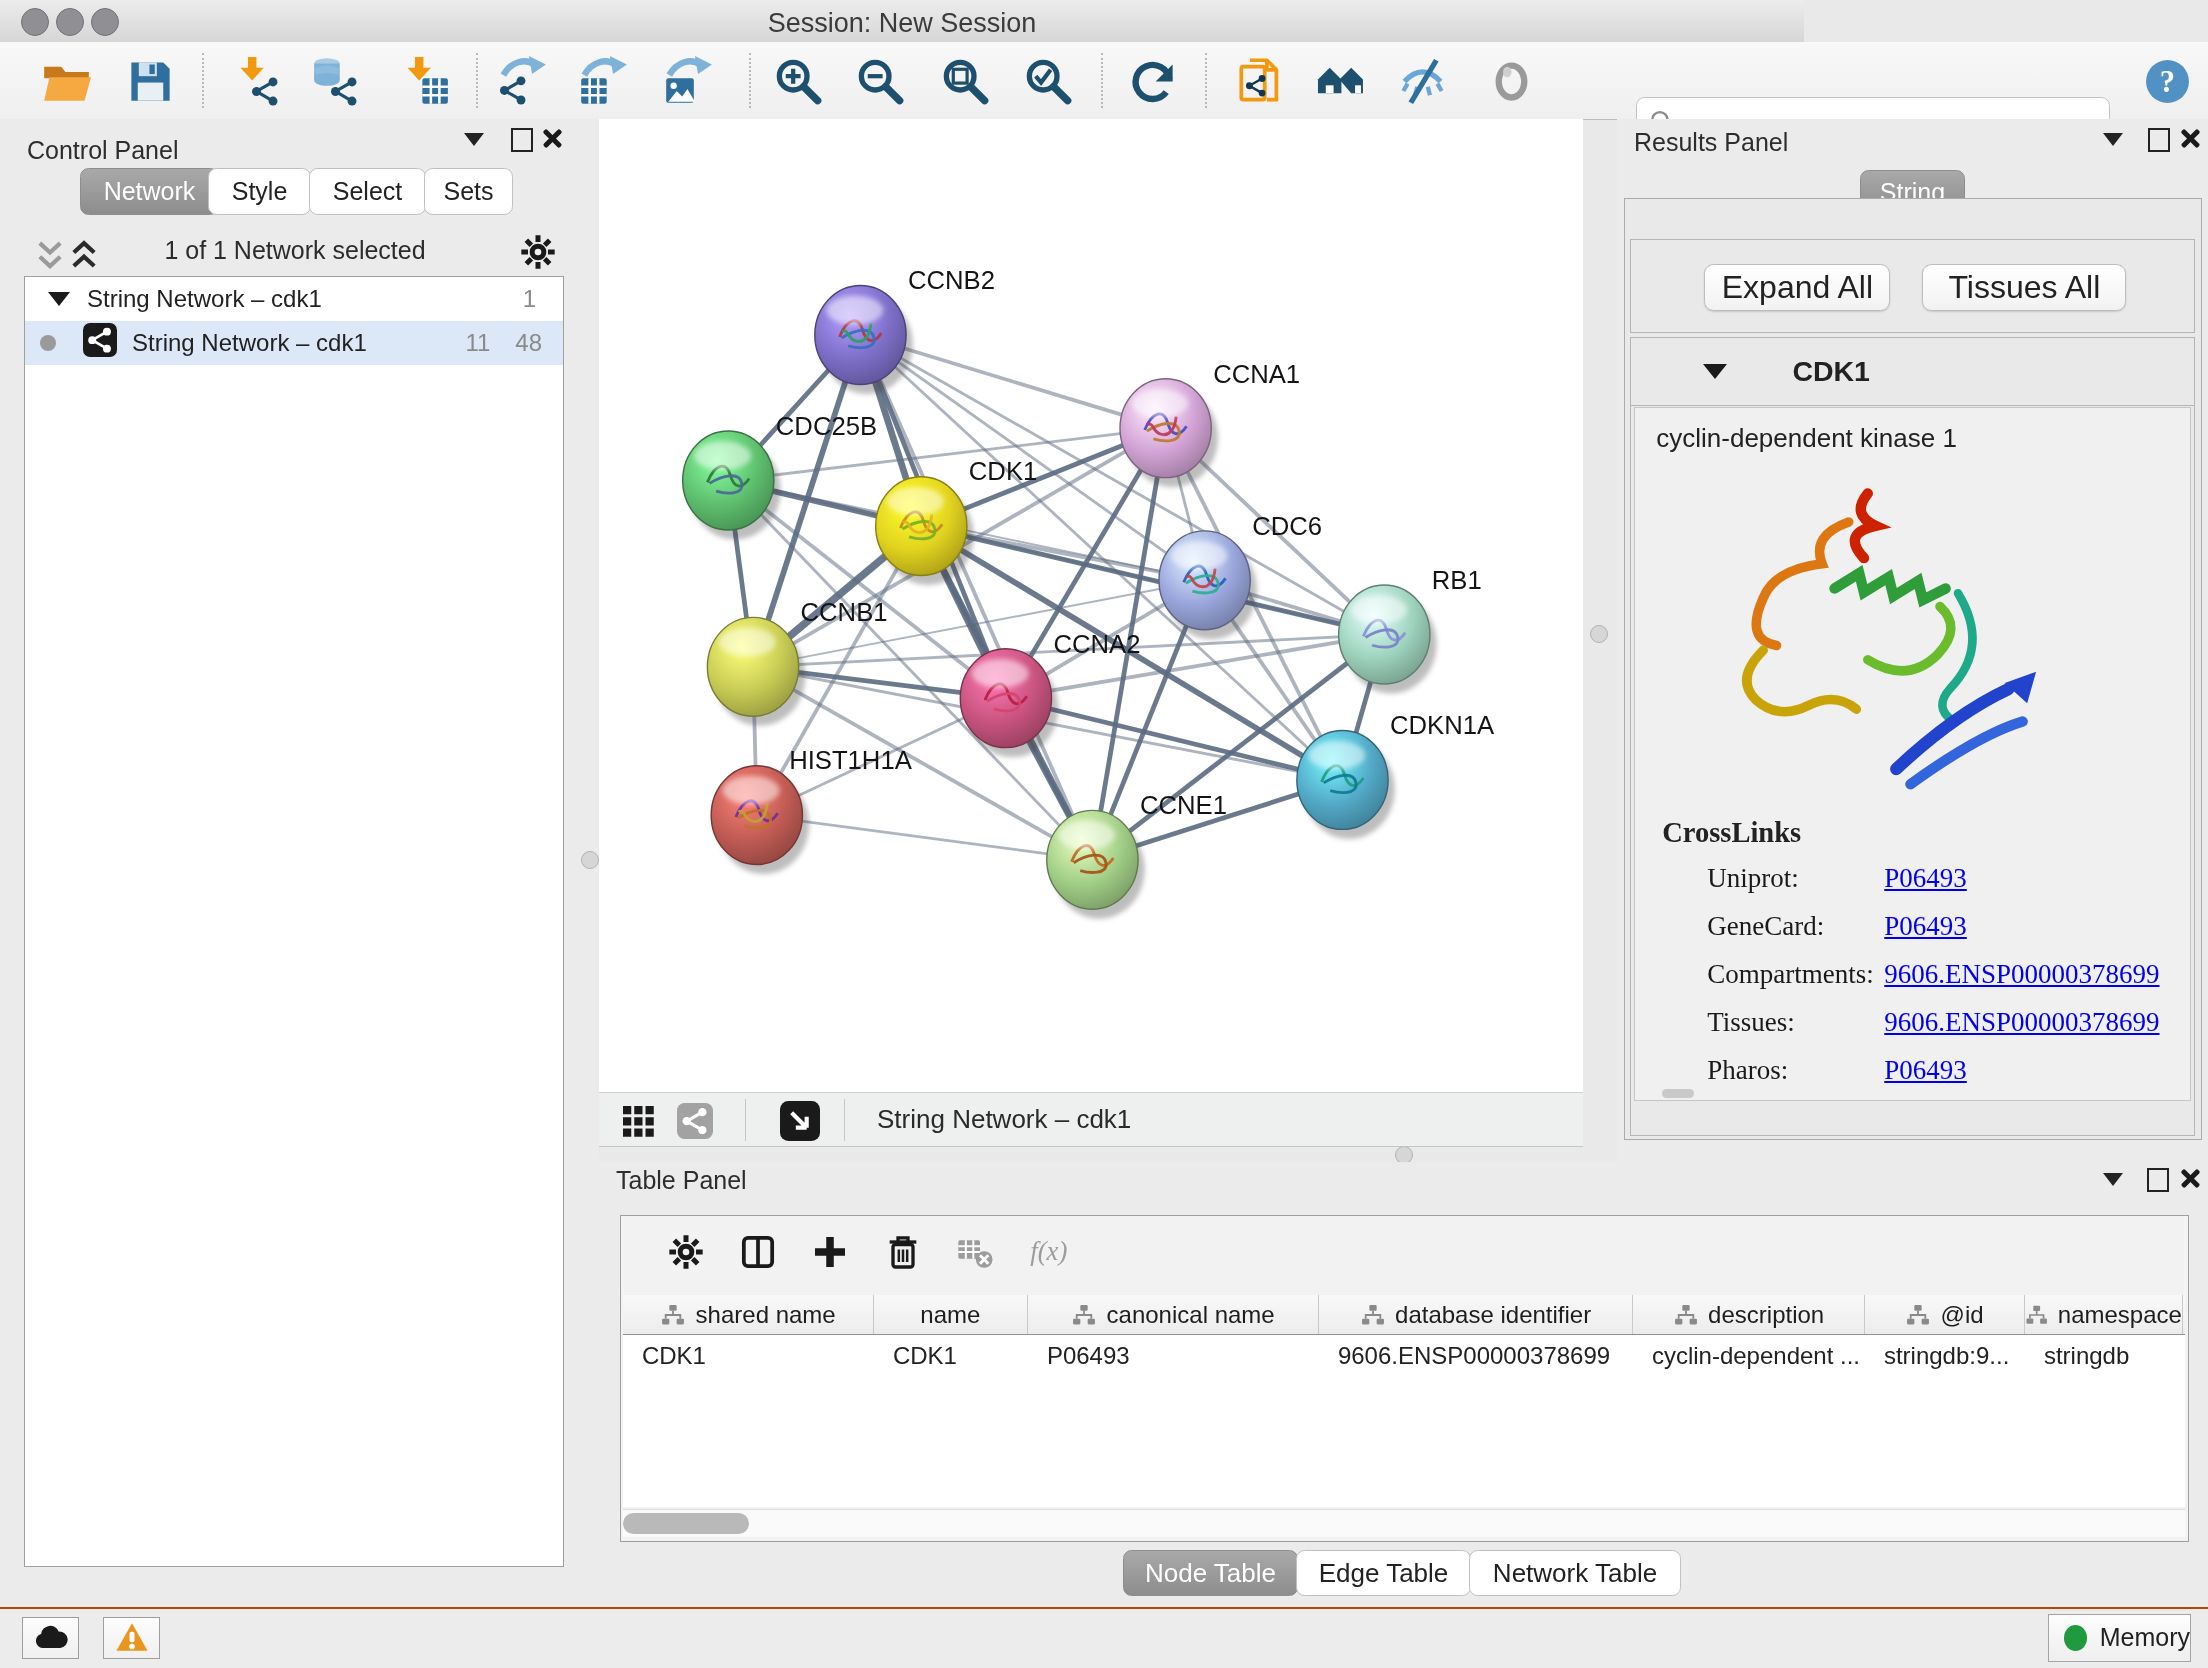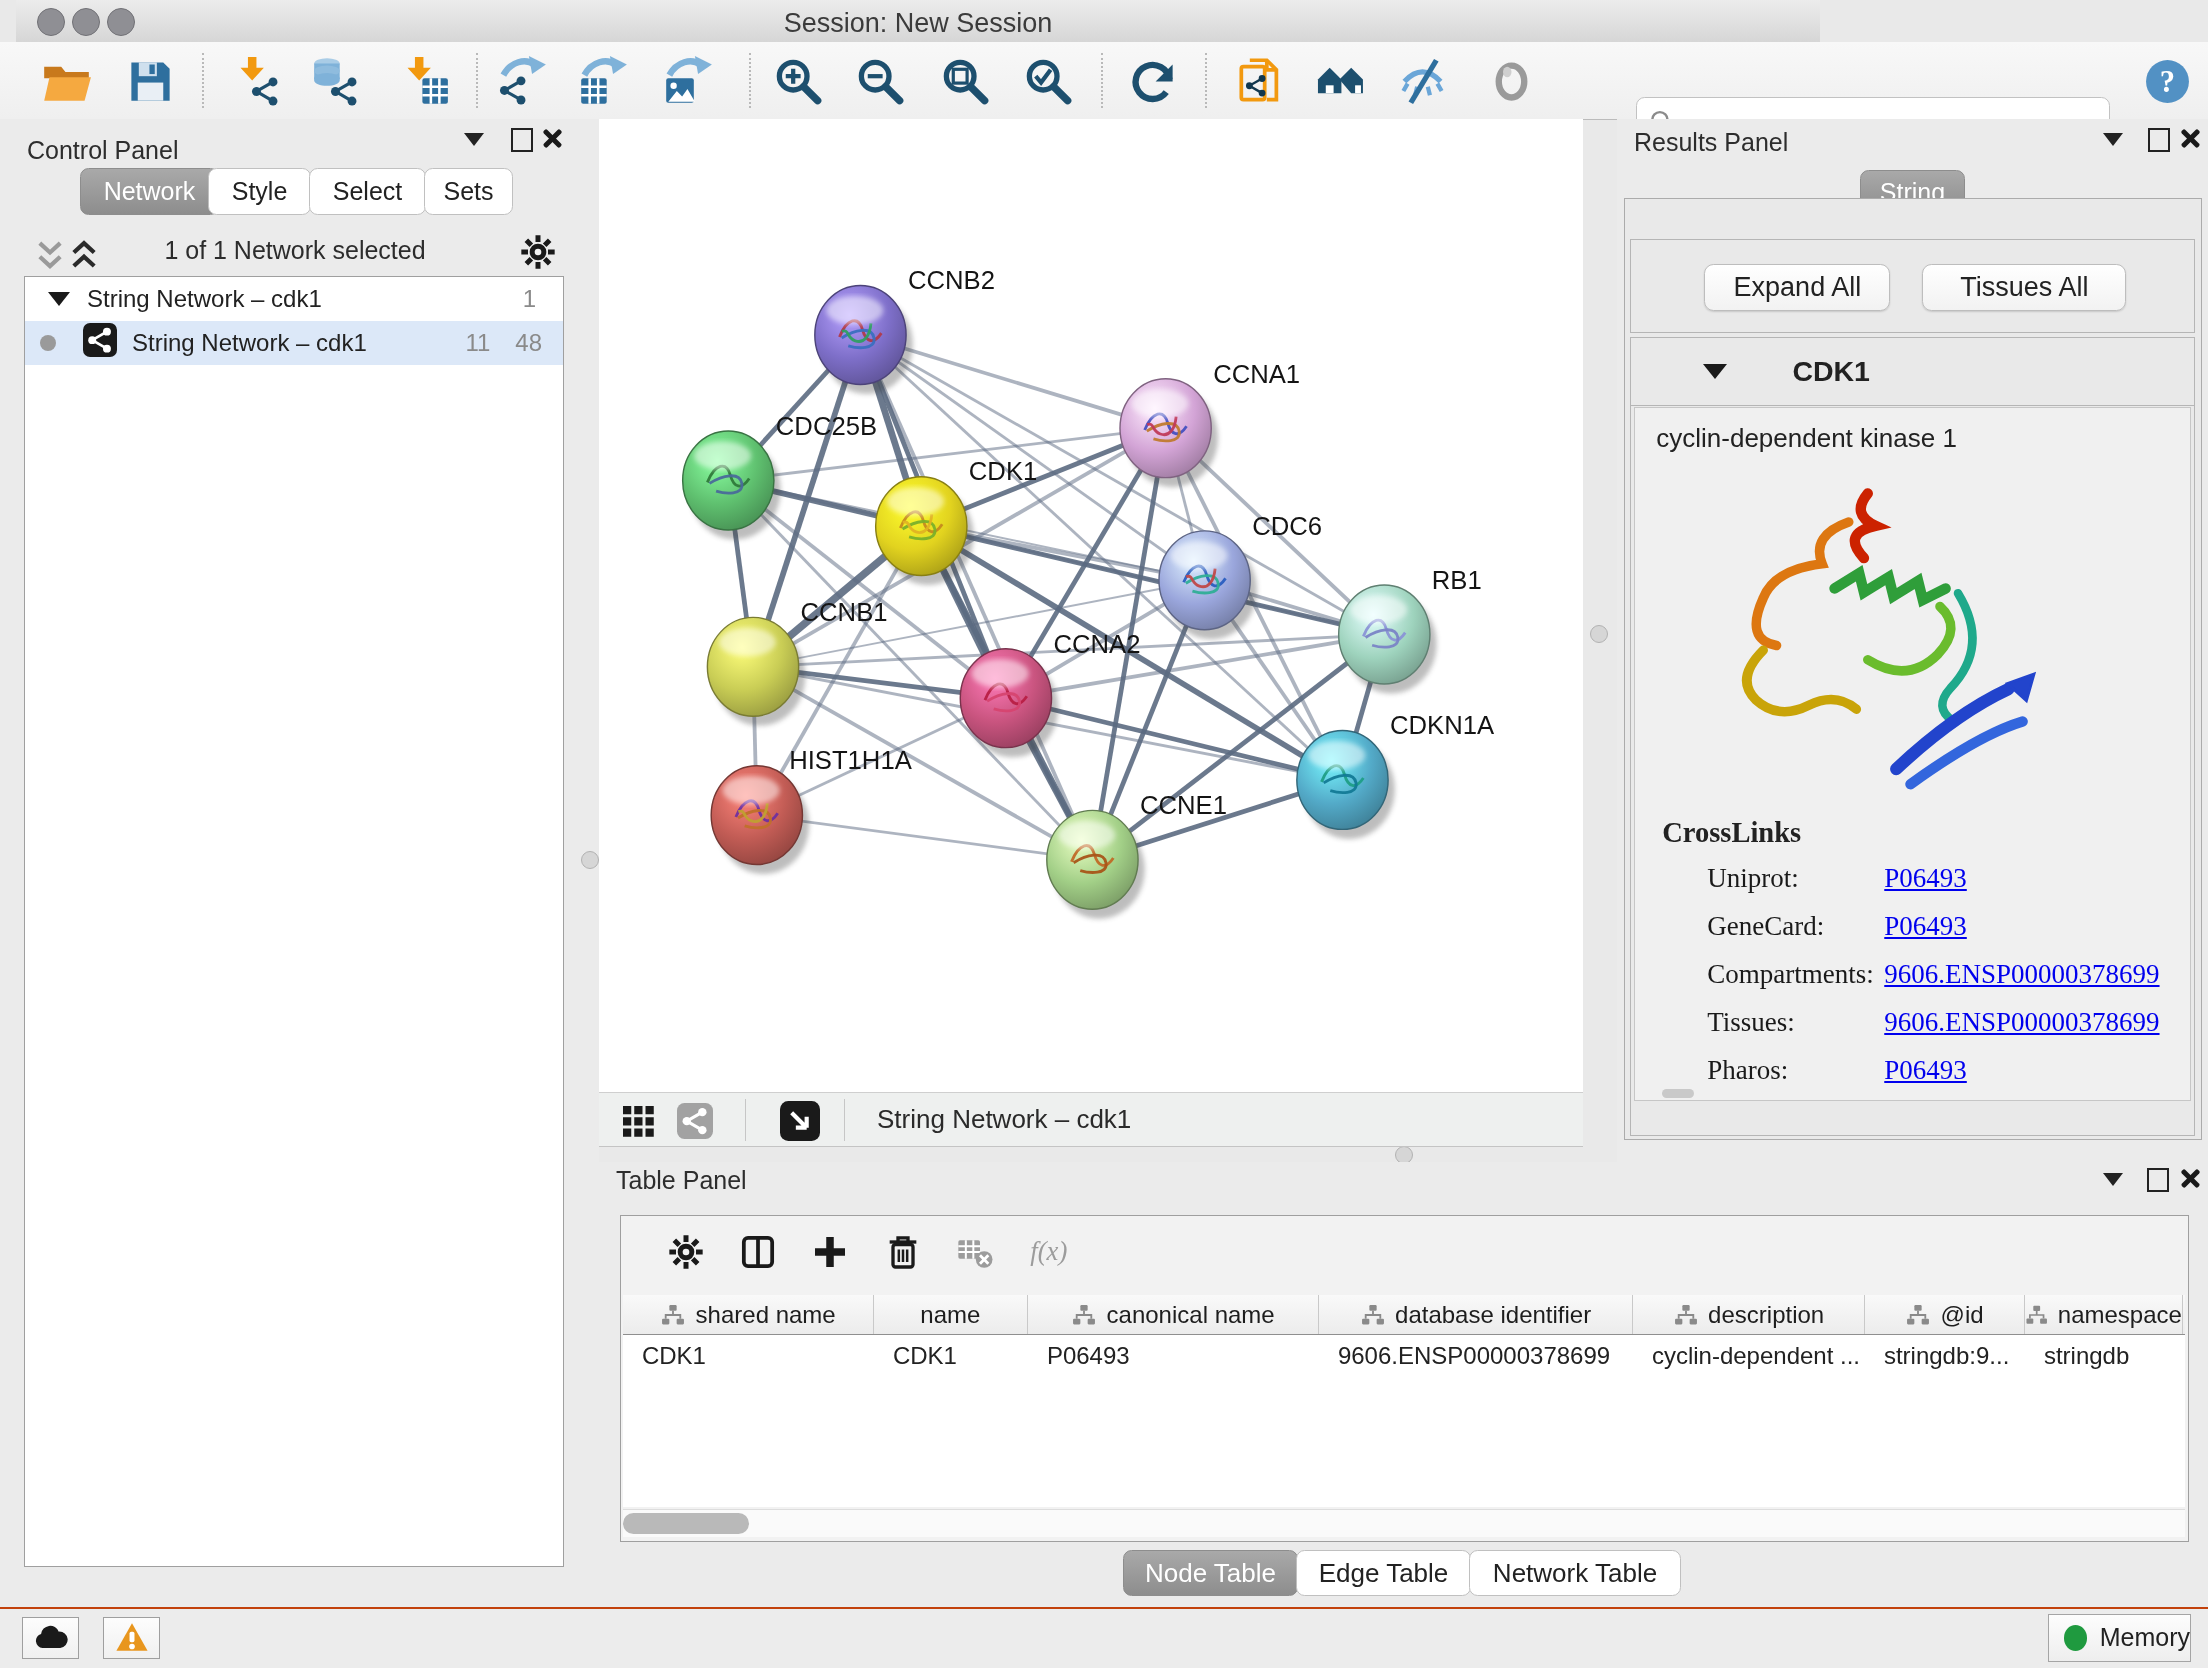--- a/index.html
+++ b/index.html
@@ -1,20 +1,20 @@
 <!DOCTYPE html>
 <html style="font-size:15px"><head>
 <meta charset="utf-8">
 <style>
   html,body{margin:0;padding:0;background:#d8d8d8;}
   #app{position:relative;width:2208px;height:1668px;background:#e9e9e9;overflow:hidden;
        font-family:"Liberation Sans","DejaVu Sans",sans-serif;color:#222;}
   .abs{position:absolute;}
   
-  #titlebar{left:16px;top:0;width:1804px;height:42px;
+  #titlebar{left:0;top:0;width:1804px;height:42px;
     background:linear-gradient(#ececec,#d6d6d6);border-bottom:1px solid #b4b4b4;}
   .tl-circle{position:absolute;top:7.6px;width:26px;height:26px;border-radius:50%;
     background:#8f8f94;border:1px solid #717176;}
   #win-title{position:absolute;left:0;right:0;top:7.6px;text-align:center;
     font-size:27px;color:#3b3b3b;}
   
   #toolbar{left:0;top:42px;width:2208px;height:77px;
     background:linear-gradient(#f8f8f8,#efefef);border-bottom:1px solid #bbb;}
   .tb-icon{position:absolute;top:13.3px;width:53px;height:53px;display:flex;
     align-items:center;justify-content:center;}
@@ -54,21 +54,21 @@
   #net-checkbox svg{position:absolute;left:2.9px;top:3.8px;}
   
   .split-dot{position:absolute;width:16px;height:16px;border-radius:50%;
     background:#d6d6d6;border:1px solid #b2b2b2;}
   
   #results-panel{left:1617px;top:119px;width:592px;height:1488px;background:#ebebeb;}
   #res-box{position:absolute;left:6.7px;top:79px;width:576px;height:940px;background:#e9e9e9;
     border:1px solid #ababab;}
   #res-btnrow{position:absolute;left:5.7px;top:40px;width:563px;height:92px;border:1px solid #b5b5b5;}
   .res-btn{position:absolute;top:24px;height:45px;background:linear-gradient(#ffffff,#f2f2f2);
-    border:1px solid #bdbdbd;border-radius:9.5px;font-size:27px;display:flex;align-items:center;
+    border:1px solid #bdbdbd;border-radius:9.5px;font-size:32px;display:flex;align-items:center;
     justify-content:center;box-shadow:0 1px 1.9px rgba(0,0,0,.15);}
   #res-section{position:absolute;left:5.7px;top:138px;width:563px;height:797px;border:1px solid #b5b5b5;}
   #res-sec-hdr{position:absolute;left:0;top:0;width:100%;height:67px;border-bottom:1px solid #b5b5b5;
     display:flex;align-items:center;}
   #res-inner{position:absolute;left:2.9px;top:69px;width:555px;height:692px;background:#f0f0f0;
     border:1px solid #c6c6c6;}
   .serif{font-family:"Liberation Serif","DejaVu Serif",serif;}
   .xlink-row{position:relative;height:48px;}
   .xlink-label{position:absolute;left:72px;font-size:27px;color:#1a1a1a;}
   .xlink-val{position:absolute;left:249px;font-size:27px;color:#0000ee;text-decoration:underline;}

